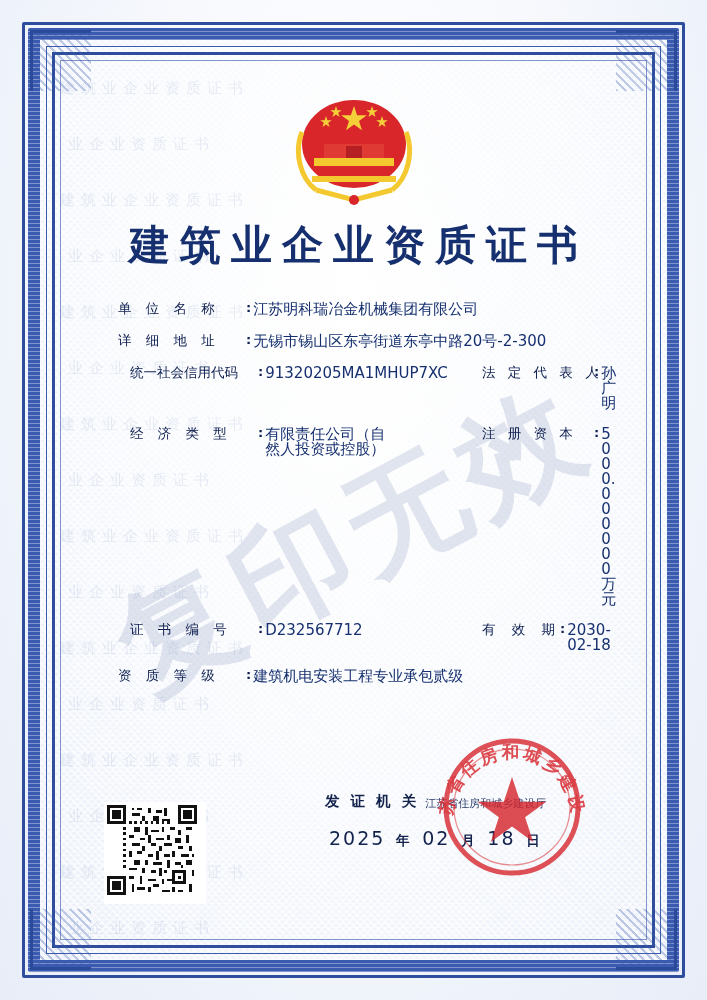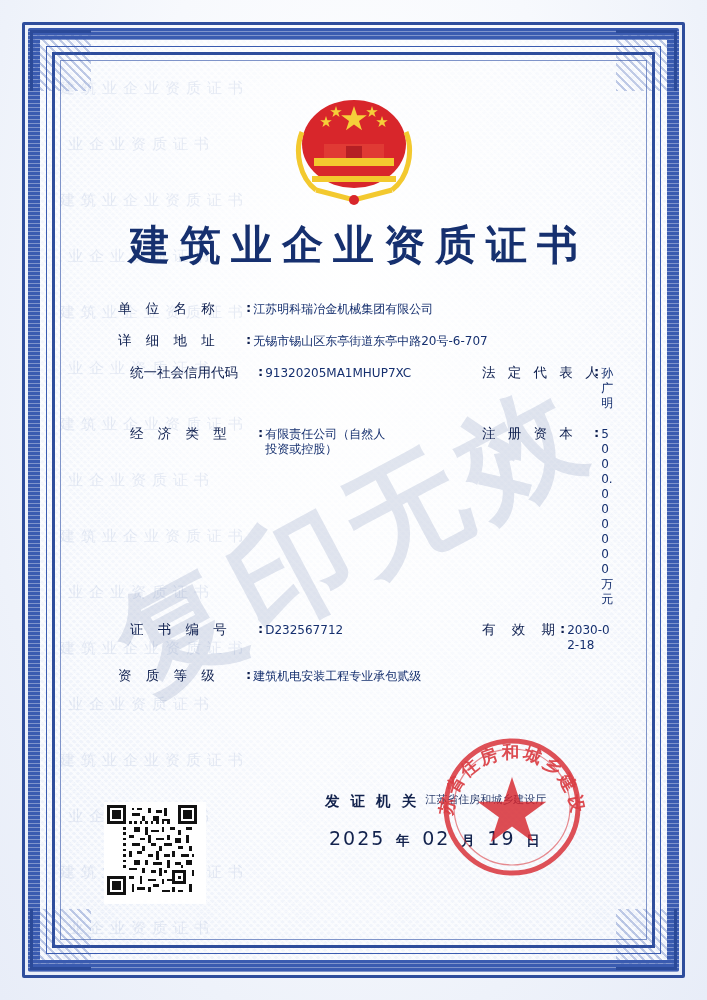--- a/index.html
+++ b/index.html
@@ -125,21 +125,21 @@
     font-size:13.5px;
     font-weight:normal;
     color:#0f2050;
     white-space:nowrap;
     flex:0 0 auto;
   }
   .lbl.w1{width:128px;letter-spacing:5px;}
   .lbl.w2{width:128px;letter-spacing:0px;}
   .colon{flex:0 0 auto;margin-right:2px;color:#0f2050;font-weight:bold;}
   .val{
-    font-size:12px;
+    font-size:15px;
     color:#16306f;
     line-height:15px;
     padding-top:2px;
     word-break:break-all;
   }
   .row.split{align-items:flex-start;}
   .half-left{display:flex;flex:0 0 352px;align-items:flex-start;margin-left:12px;}
   .half-right{display:flex;flex:1 1 auto;align-items:flex-start;}
   .lbl.mid{width:112px;letter-spacing:4px;}
   .lbl.mid2{width:78px;letter-spacing:6px;}
@@ -158,21 +158,21 @@
     position:absolute;right:92px;bottom:150px;
     width:290px;
     text-align:left;
   }
   .issuer .line1{
     font-size:14.5px;
     color:#12224d;
     letter-spacing:3px;
     font-weight:bold;
     display:flex;
-    align-items:flex-start;
+    align-items:flex-end;
   }
   .issuer .line1 .org{
     font-size:11px;
     font-weight:normal;
     letter-spacing:0;
     color:#2d3f6e;
     margin-left:6px;
   }
   .issuer .line2{
     margin-top:16px;
@@ -256,21 +256,21 @@
 
     <div class="row">
       <div class="lbl w1">单 位 名 称</div>
       <div class="colon">:</div>
       <div class="val">江苏明科瑞冶金机械集团有限公司</div>
     </div>
 
     <div class="row">
       <div class="lbl w1">详 细 地 址</div>
       <div class="colon">:</div>
-      <div class="val">无锡市锡山区东亭街道东亭中路20号-6-707</div>
+      <div class="val">无锡市锡山区东亭街道东亭中路20号-2-300</div>
     </div>
 
     <div class="row split">
       <div class="half-left">
         <div class="lbl w2">统一社会信用代码</div>
         <div class="colon">:</div>
         <div class="val">91320205MA1MHUP7XC</div>
       </div>
       <div class="half-right">
         <div class="lbl mid">法 定 代 表 人</div>
@@ -430,21 +430,21 @@
   <div class="issuer">
     <div class="line1">
       <span>发 证 机 关</span>
       <span class="org">江苏省住房和城乡建设厅</span>
     </div>
     <div class="line2">
       <span class="num">2025</span>
       <span>年</span>
       <span class="num">02</span>
       <span>月</span>
-      <span class="num">19</span>
+      <span class="num">18</span>
       <span>日</span>
     </div>
   </div>
 
   <div class="seal">
     <svg viewBox="0 0 170 170" width="170" height="170">
       <defs>
         <path id="sealArc" d="M 85,85 m -62,0 a 62,62 0 1,1 124,0" fill="none"></path>
         <path id="sealArcText" d="M 25,96 A 60,60 0 1 1 145,96" fill="none"></path>
       </defs>

